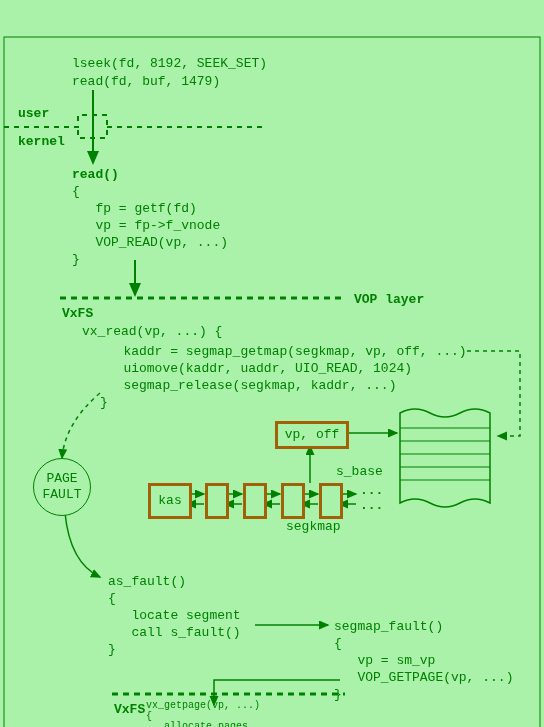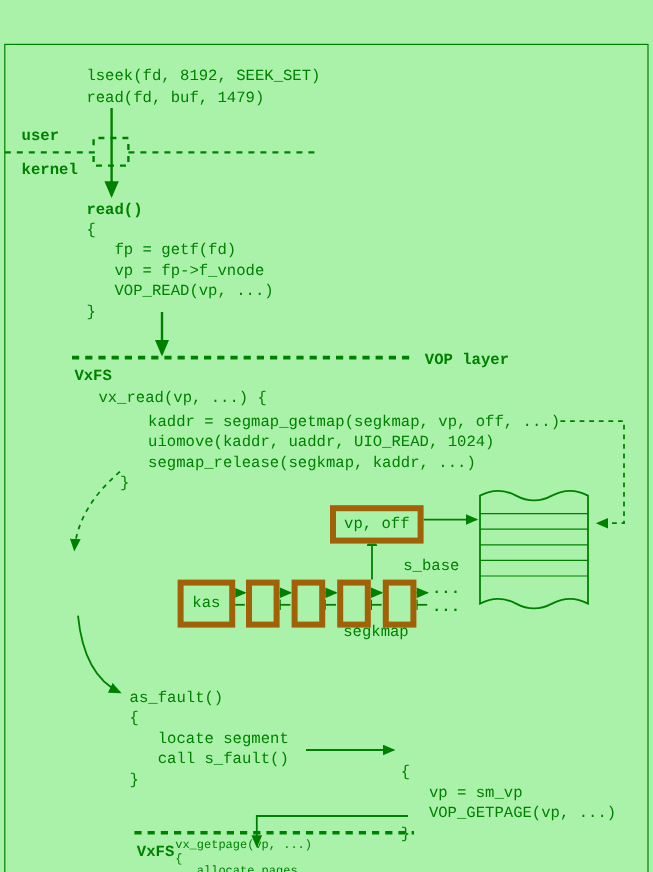--- a/index.html
+++ b/index.html
@@ -21,21 +21,21 @@
   }
   svg { position: absolute; top: 0; left: 0; }
   .txt {
     position: absolute;
     white-space: pre;
     line-height: 1.35;
   }
   .bold { font-weight: bold; }
   .box {
     position: absolute;
-    border: 5px solid #a16207;
+    border: 3px solid #a16207;
     background: #aaf2aa;
   }
   .circle {
     position: absolute;
     border: 1px solid #008000;
     border-radius: 50%;
     display: flex;
     align-items: center;
     justify-content: center;
     text-align: center;
@@ -120,20 +120,24 @@
 
 <div class="txt bold" style="left:354px; top:258px;">VOP layer</div>
 <div class="txt bold" style="left:62px; top:272px;">VxFS</div>
 
 <div class="txt" style="left:82px; top:290px;">vx_read(vp, ...) {</div>
 <div class="txt" style="left:100px; top:310px;">   kaddr = segmap_getmap(segkmap, vp, off, ...)</div>
 <div class="txt" style="left:100px; top:327px;">   uiomove(kaddr, uaddr, UIO_READ, 1024)</div>
 <div class="txt" style="left:100px; top:344px;">   segmap_release(segkmap, kaddr, ...)</div>
 <div class="txt" style="left:100px; top:361px;">}</div>
 
+<div class="circle" style="left:33px; top:425px; width:56px; height:56px;">
+  <span>PAGE
+FAULT</span>
+</div>
 
 <div class="box" style="left:275px; top:388px; width:68px; height:22px; text-align:center; line-height:22px;">
   <span>vp, off</span>
 </div>
 
 <div class="txt" style="left:336px; top:430px;">s_base</div>
 
 <div class="box" style="left:148px; top:450px; width:38px; height:30px; text-align:center; line-height:30px;">
   <span>kas</span>
 </div>
@@ -146,20 +150,21 @@
 <div class="txt bold" style="left:360px; top:464px;">...</div>
 
 <div class="txt" style="left:286px; top:485px;">segkmap</div>
 
 <div class="txt" style="left:108px; top:540px;">as_fault()</div>
 <div class="txt" style="left:108px; top:557px;">{</div>
 <div class="txt" style="left:108px; top:591px;">   call s_fault()</div>
 <div class="txt" style="left:108px; top:574px;">   locate segment</div>
 <div class="txt" style="left:108px; top:608px;">}</div>
 
+<div class="txt" style="left:334px; top:585px;">segmap_fault()</div>
 <div class="txt" style="left:334px; top:602px;">{</div>
 <div class="txt" style="left:334px; top:619px;">   vp = sm_vp</div>
 <div class="txt" style="left:334px; top:636px;">   VOP_GETPAGE(vp, ...)</div>
 <div class="txt" style="left:334px; top:653px;">}</div>
 
 <div class="txt bold" style="left:114px; top:668px;">VxFS</div>
 
 <div class="txt" style="left: 146px; top: 668px; line-height: 1.05; font-size: 10px; white-space: pre;">vx_getpage(vp, ...)
 {
    allocate pages

